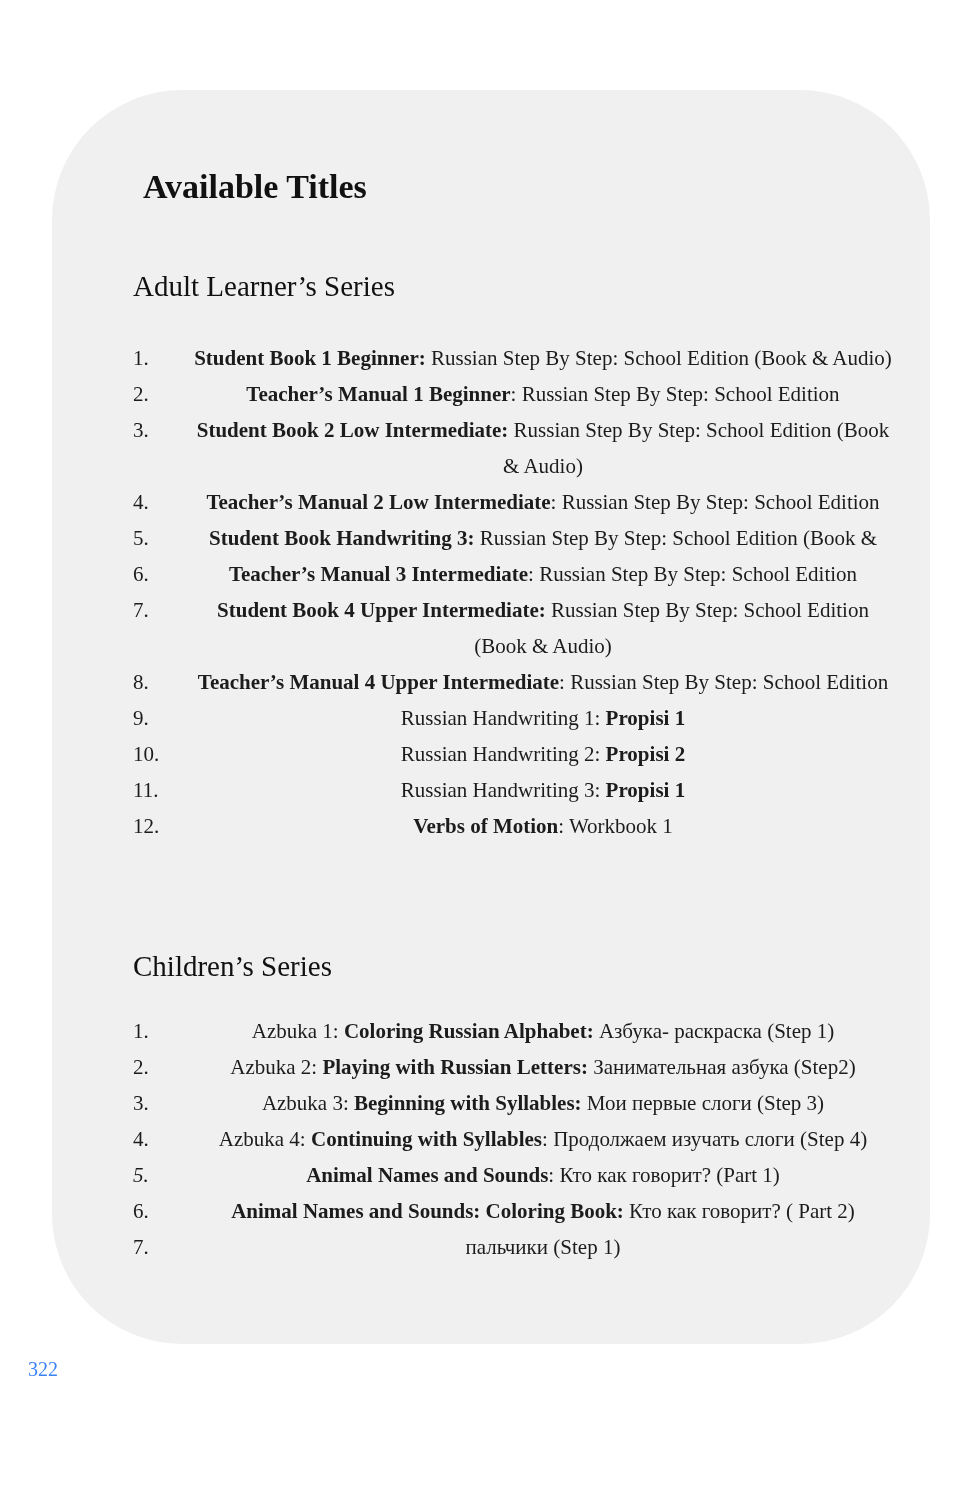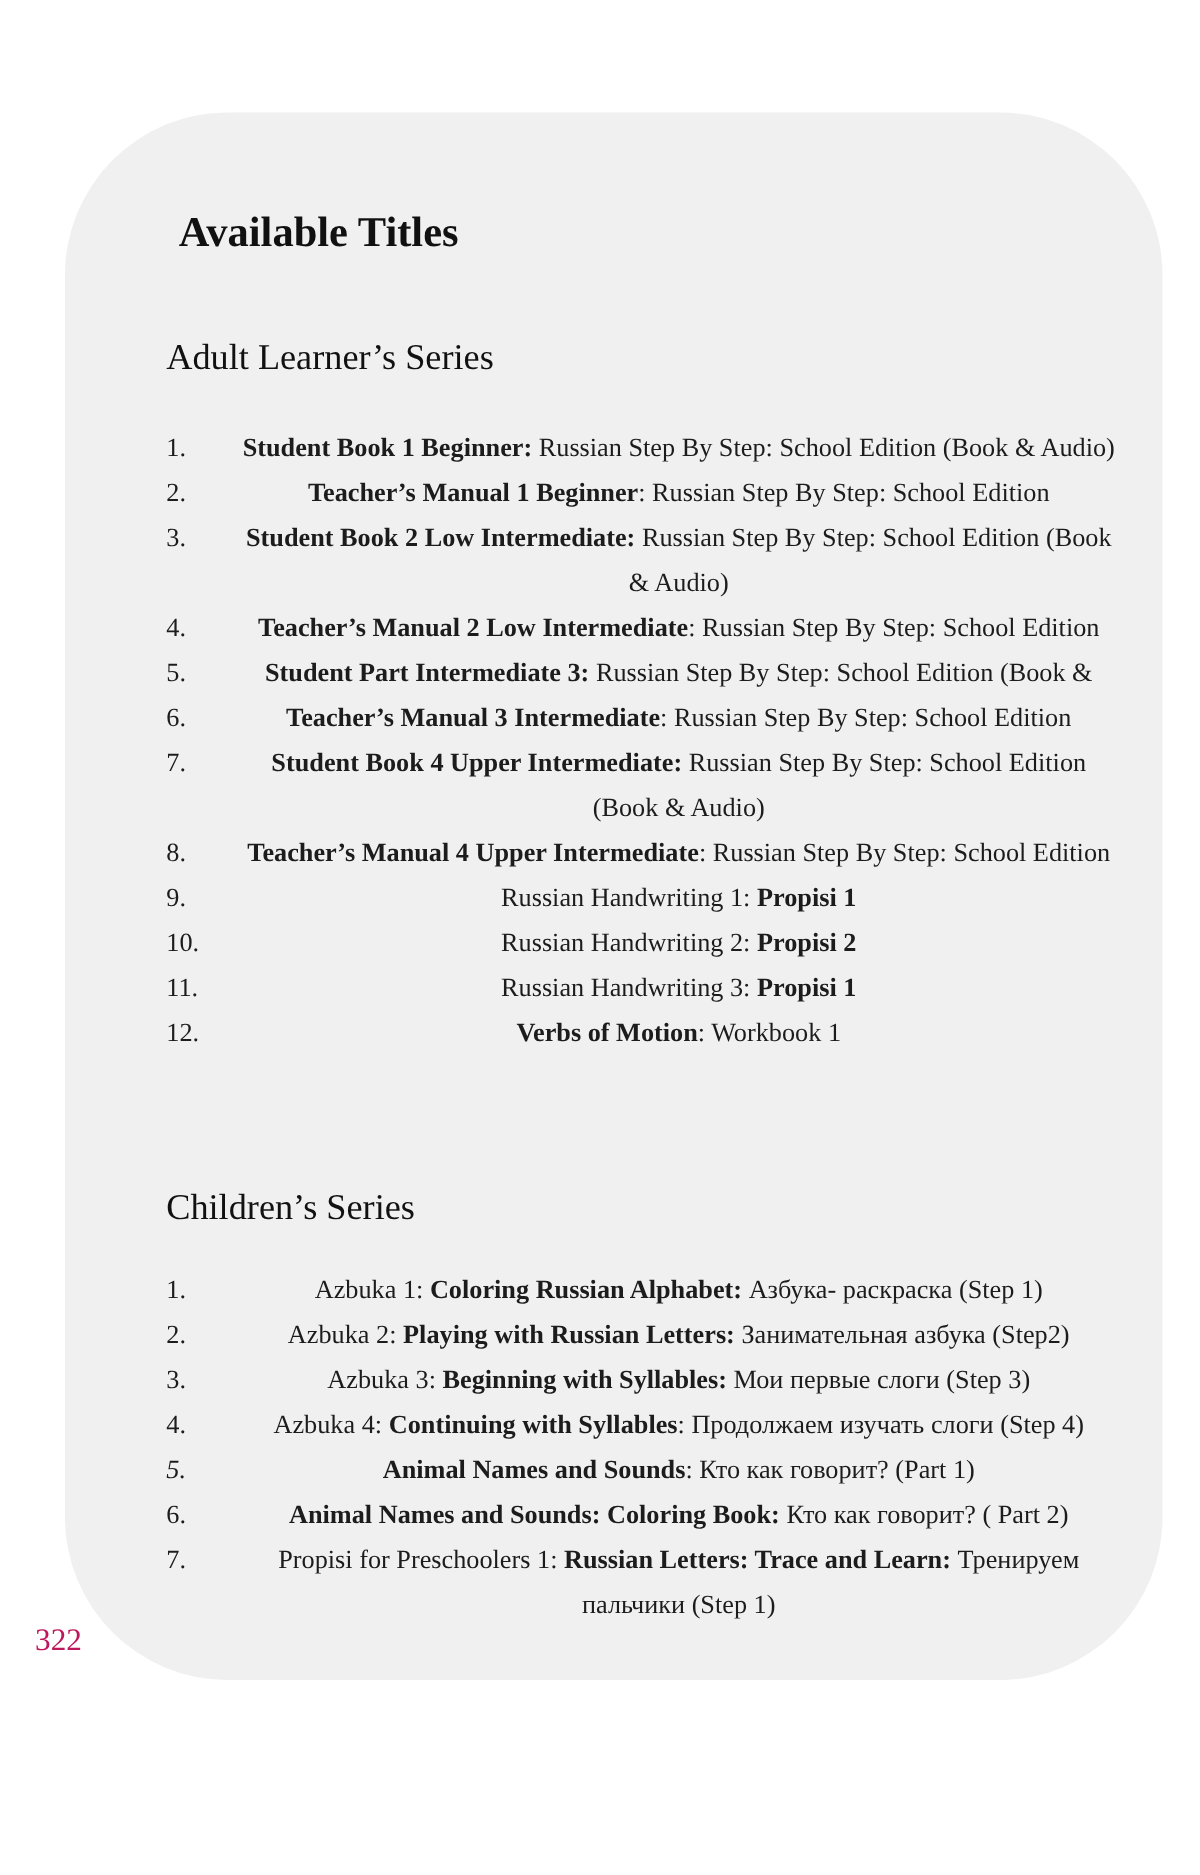--- a/index.html
+++ b/index.html
@@ -62,24 +62,24 @@
   .itxt { flex: 1 1 auto; text-align: center; }
   .line {
     line-height: 36px;
     height: 36px;
     white-space: pre;
   }
   .b { font-weight: bold; }
   .pagenum {
     position: absolute;
     left: 28px;
-    top: 1298px;
-    font-size: 25px;
+    top: 1354px;
+    font-size: 20px;
     line-height: 30px;
-    color: #be185d;
+    color: #3b82f6;
   }
 </style>
 </head>
 <body>
 
 <div class="card" style="background: rgb(240, 240, 240);"></div>
 
 <h1 class="title">Available Titles</h1>
 
 <h2 class="heading h-adult">Adult Learner’s Series</h2>
@@ -105,21 +105,21 @@
     </div>
     <div class="row">
       <div class="num">4.</div>
       <div class="itxt">
         <div class="line"><span class="b">Teacher’s Manual 2 Low Intermediate</span><span>: Russian Step By Step: School Edition</span></div>
       </div>
     </div>
     <div class="row">
       <div class="num">5.</div>
       <div class="itxt">
-        <div class="line"><span class="b">Student Part Intermediate 3:</span><span> Russian Step By Step: School Edition (Book &amp;</span></div>
+        <div class="line"><span class="b">Student Book Handwriting 3:</span><span> Russian Step By Step: School Edition (Book &amp;</span></div>
       </div>
     </div>
     <div class="row">
       <div class="num">6.</div>
       <div class="itxt">
         <div class="line"><span class="b">Teacher’s Manual 3 Intermediate</span><span>: Russian Step By Step: School Edition</span></div>
       </div>
     </div>
     <div class="row">
       <div class="num">7.</div>
@@ -194,19 +194,18 @@
     </div>
     <div class="row">
       <div class="num">6.</div>
       <div class="itxt">
         <div class="line"><span class="b">Animal Names and Sounds: Coloring Book:</span><span> Кто как говорит? ( Part 2)</span></div>
       </div>
     </div>
     <div class="row">
       <div class="num">7.</div>
       <div class="itxt">
-        <div class="line"><span>Propisi for Preschoolers 1: </span><span class="b">Russian Letters: Trace and Learn:</span><span> Тренируем</span></div>
         <div class="line"><span>пальчики (Step 1)</span></div>
       </div>
     </div>
   </div>
 
 <div class="pagenum">322</div>
 
 </body></html>

